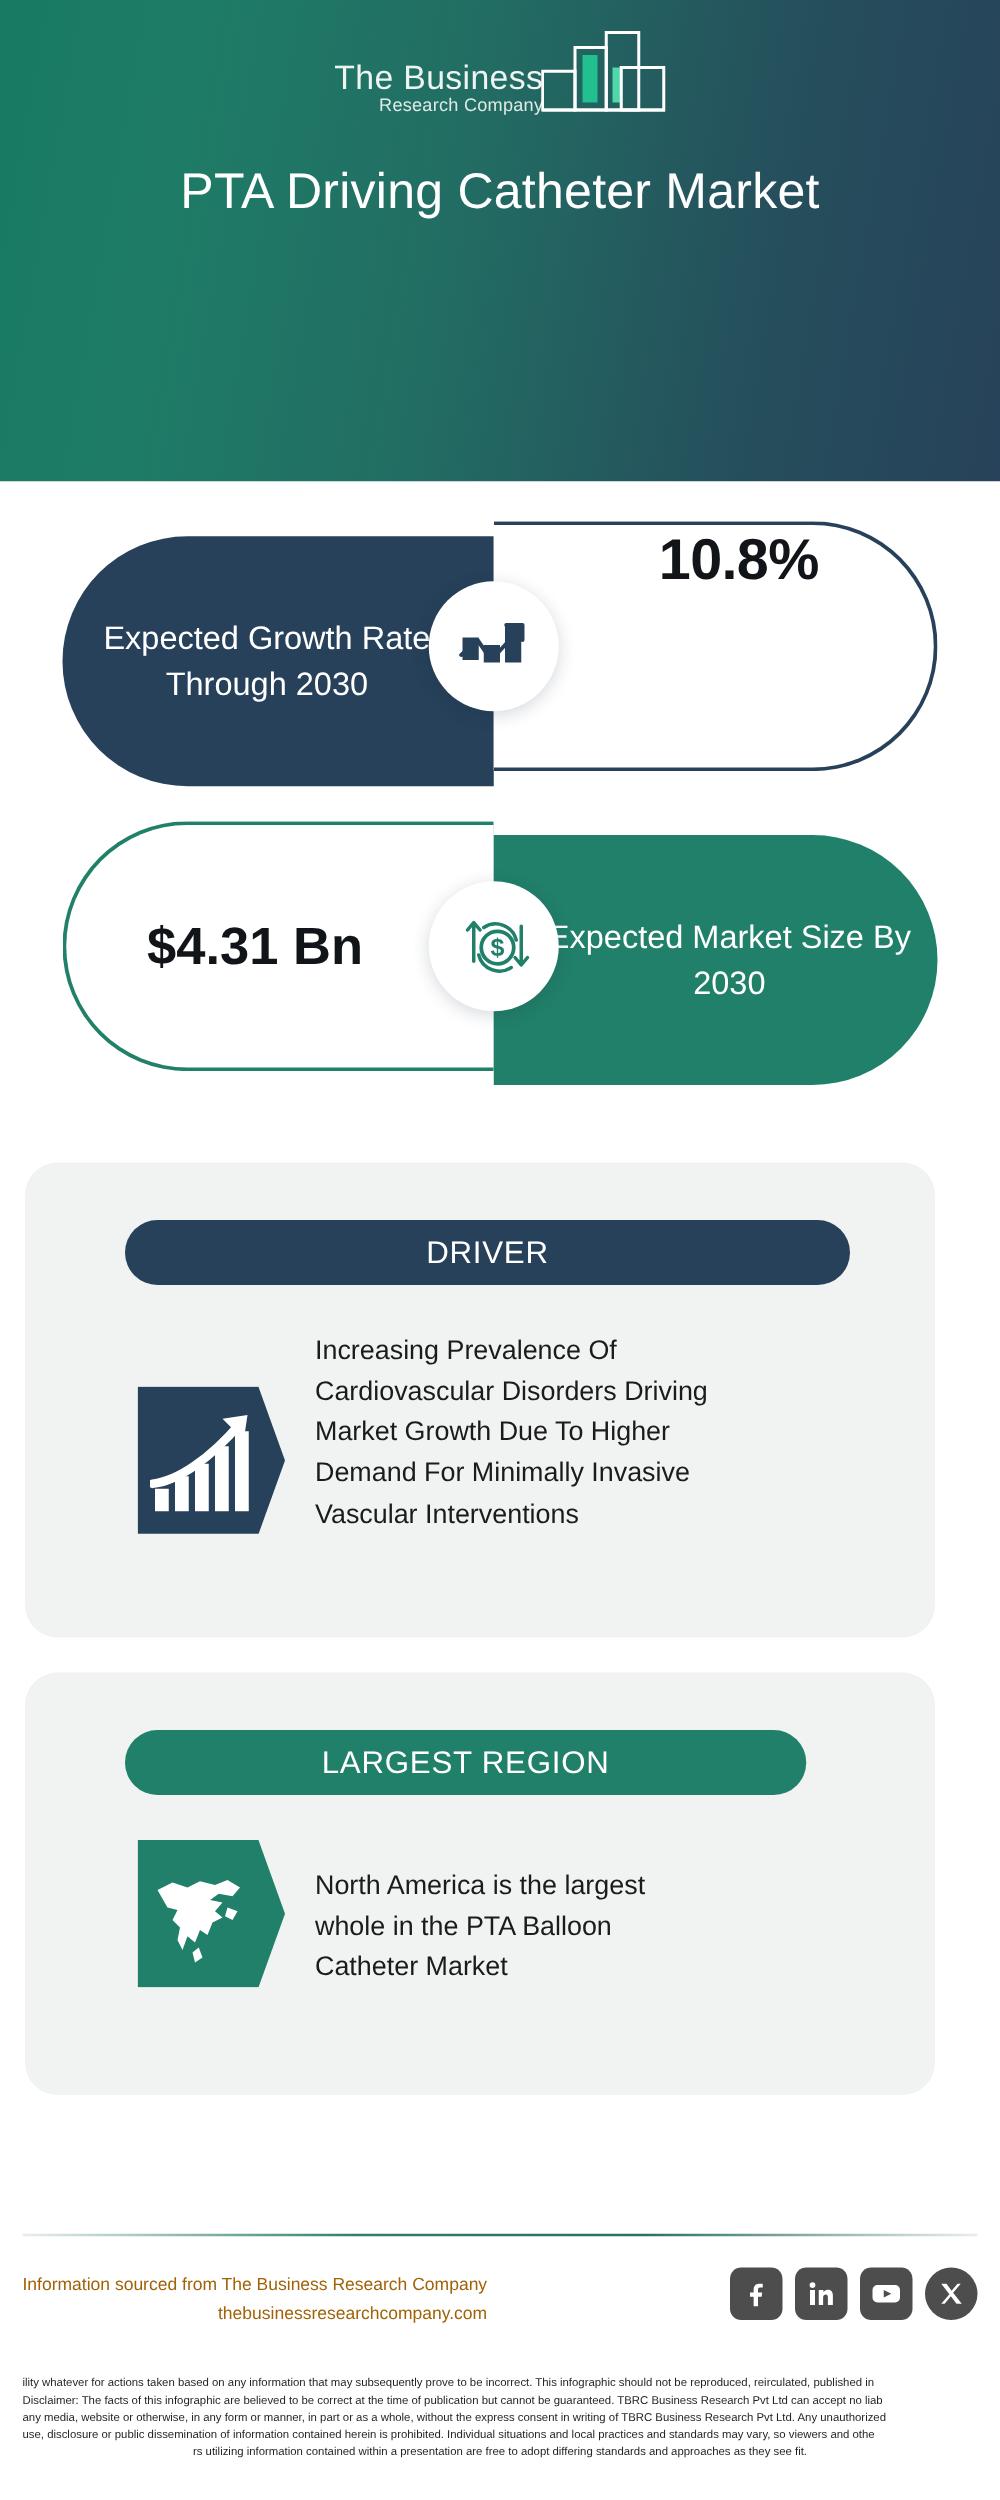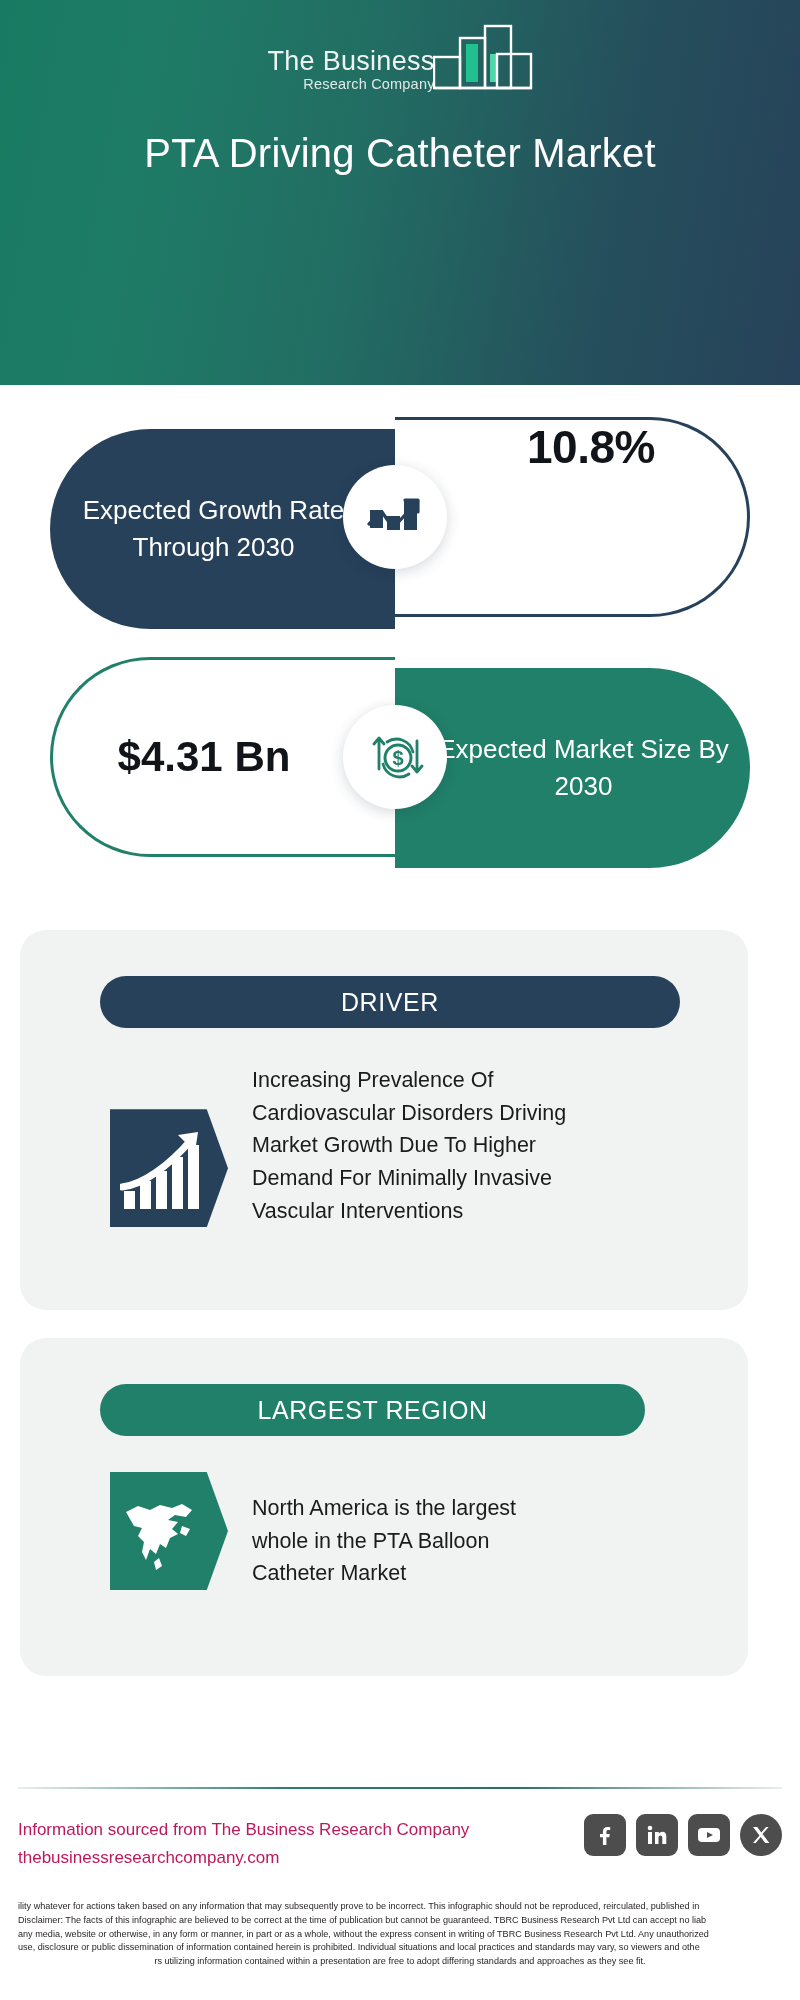--- a/index.html
+++ b/index.html
@@ -169,22 +169,23 @@
     width: 764px; height: 2px;
     background: linear-gradient(90deg, #e9eeed 0%, #2e7f6c 35%, #2a6f63 65%, #e9eeed 100%);
   }
   .footer {
     position: absolute; top: 1812px; left: 0;
     width: 800px; height: 80px;
     display: flex; align-items: flex-start; justify-content: space-between;
     padding: 0 18px;
   }
   .footer-text {
-    font-size: 17px; line-height: 1.62; color: #be185d;
+    font-size: 14px; line-height: 1.62; color: #a16207;
     padding-top: 4px;
+    text-align: right;
   }
   .socials { display: flex; gap: 10px; align-items: center; padding-top: 2px; }
   .sq {
     width: 42px; height: 42px; border-radius: 9px;
     background: #4d4d4d;
     display: flex; align-items: center; justify-content: center;
   }
   .sq.circle { border-radius: 50%; }
 
   .disclaimer {

